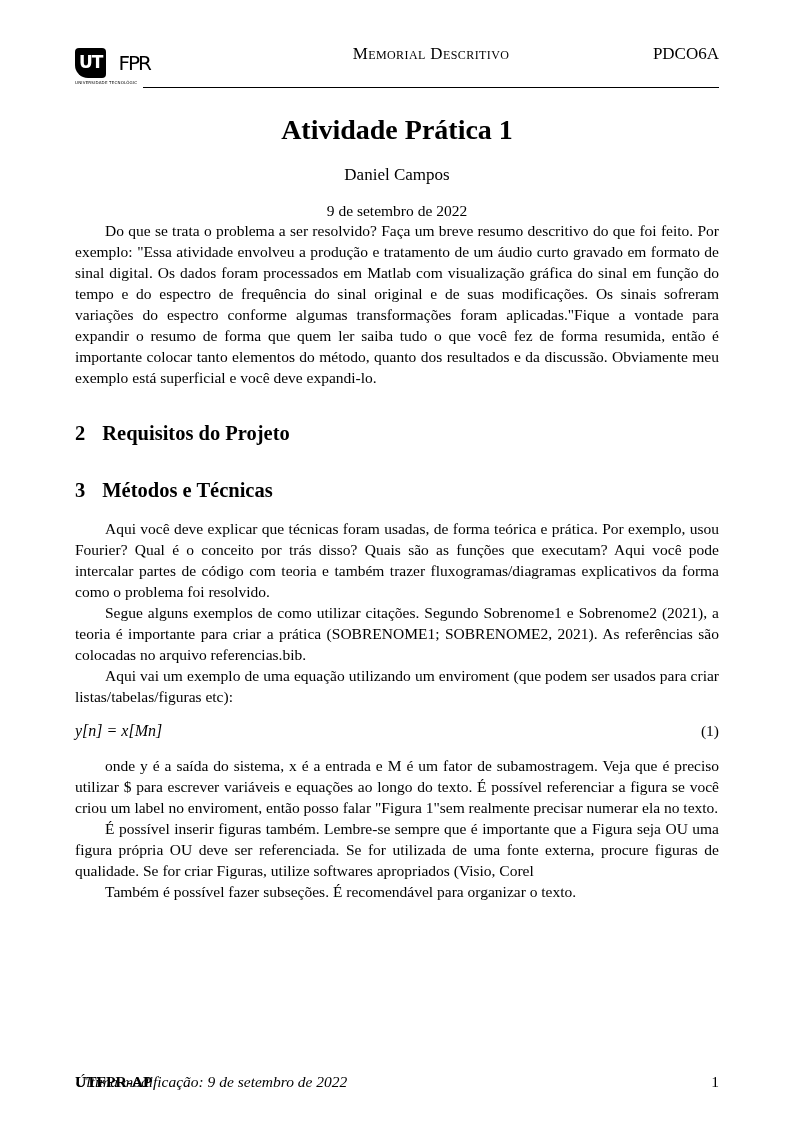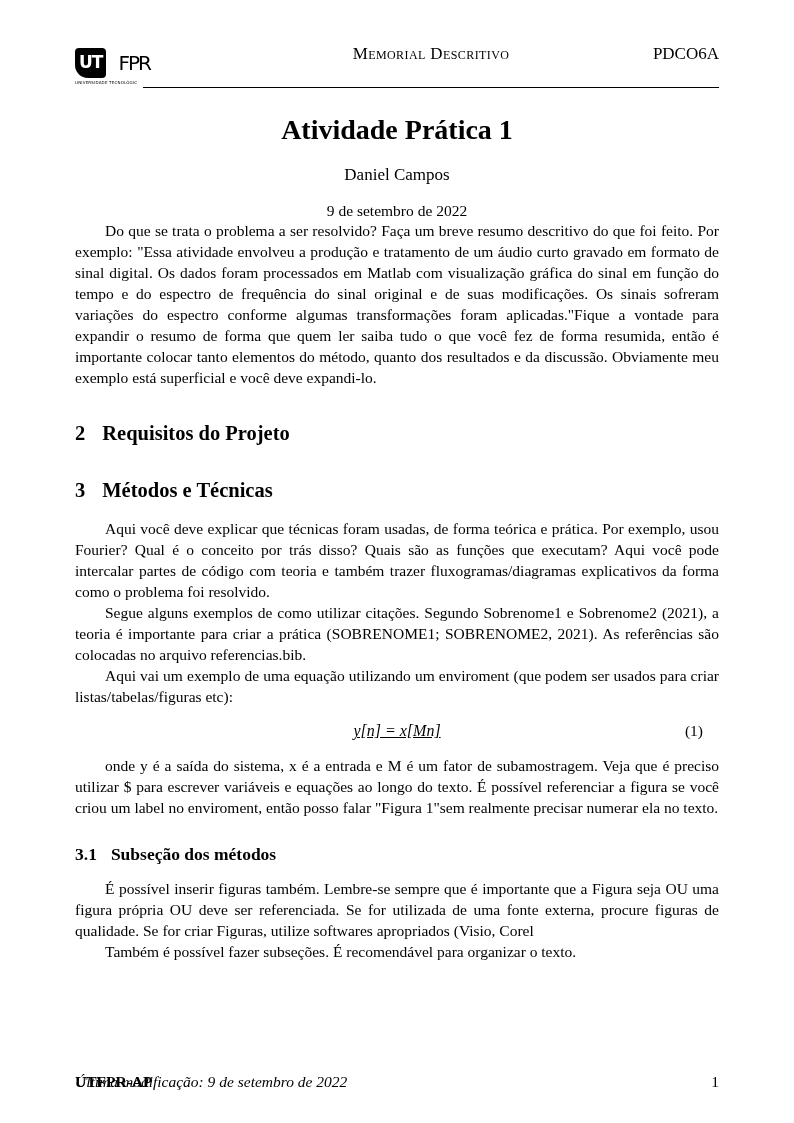--- a/index.html
+++ b/index.html
@@ -95,24 +95,23 @@
   .para {
     font-size: 15.5px;
     line-height: 21px;
     text-align: justify;
     text-indent: 30px;
   }
 
   
   .equation {
     position: relative;
-    text-align: center;
-    margin: 15px 16px;
+    text-align: left;
+    margin: 15px 0;
     font-size: 16px;
-    text-decoration: underline;
   }
   .eq-expr { font-style: italic; }
   .eq-num {
     position: absolute;
     right: 0;
     top: 0;
     font-style: normal;
     font-size: 15.5px;
   }
 
@@ -173,23 +172,20 @@
   <p class="para">Segue alguns exemplos de como utilizar citações. Segundo Sobrenome1 e Sobrenome2 (2021), a teoria é importante para criar a prática (SOBRENOME1; SOBRENOME2, 2021). As referências são colocadas no arquivo referencias.bib.</p>
   <p class="para">Aqui vai um exemplo de uma equação utilizando um enviroment (que podem ser usados para criar listas/tabelas/figuras etc):</p>
 
   <div class="equation">
     <span class="eq-expr">y[n] = x[Mn]</span>
     <span class="eq-num">(1)</span>
   </div>
 
   <p class="para">onde y é a saída do sistema, x é a entrada e M é um fator de subamostragem. Veja que é preciso utilizar $ para escrever variáveis e equações ao longo do texto. É possível referenciar a figura se você criou um label no enviroment, então posso falar "Figura 1"sem realmente precisar numerar ela no texto.</p>
 
-  <h3 class="subsection-heading">
-    <span class="sec-num">3.1</span><span>Subseção dos métodos</span>
-  </h3>
   <p class="para">É possível inserir figuras também. Lembre-se sempre que é importante que a Figura seja OU uma figura própria OU deve ser referenciada. Se for utilizada de uma fonte externa, procure figuras de qualidade. Se for criar Figuras, utilize softwares apropriados (Visio, Corel</p>
   <p class="para">Também é possível fazer subseções. É recomendável para organizar o texto.</p>
 
   <footer class="footer">
     <span class="footer-center">Última modificação: 9 de setembro de 2022</span>
     <span class="footer-left">UTFPR-AP</span>
     <span class="footer-right">1</span>
   </footer>
 
 </div>

